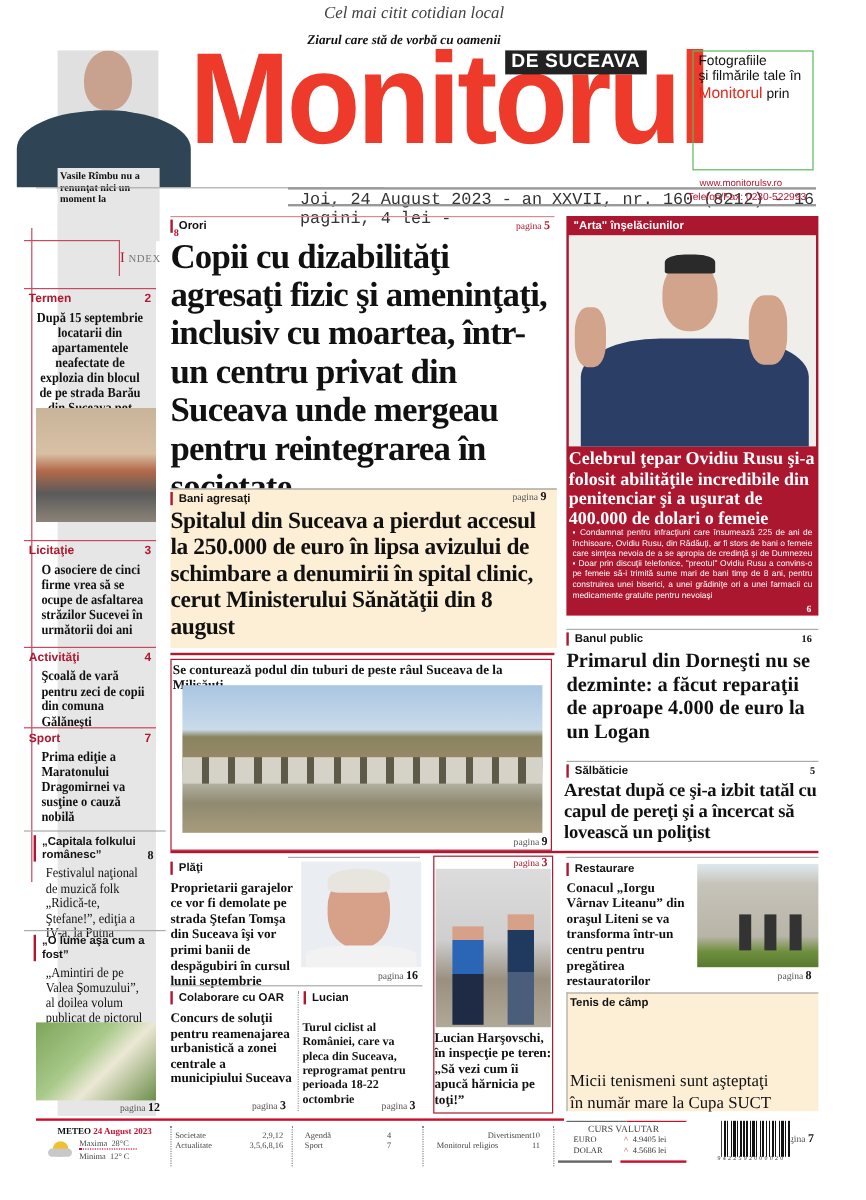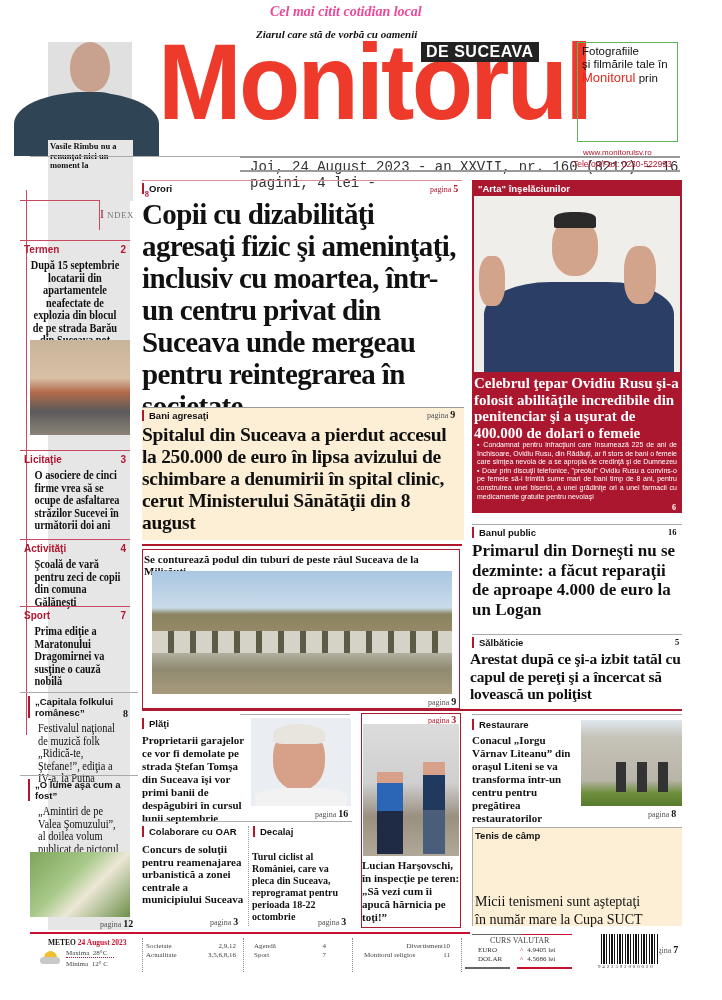--- a/index.html
+++ b/index.html
@@ -5,21 +5,21 @@
 *{box-sizing:border-box;margin:0;padding:0}
 body{width:722px;height:1000px;background:#fff;position:relative;overflow:hidden;font-family:"Liberation Serif",serif;color:#111}
 .abs{position:absolute}
 .sans{font-family:"Liberation Sans",sans-serif}
 .kicker{font-family:"Liberation Sans",sans-serif;font-weight:bold;font-size:9.5px;color:#111;padding-left:5px;border-left:2px solid #b01830;line-height:11px}
 .pg{font-family:"Liberation Serif",serif;font-size:8px;color:#555}
 .pg b{color:#111;font-size:10px}
 .center{text-align:left}
 .photo{background:#8a8a8a;overflow:hidden}
 
-#tagline{left:270px;top:4px;font-size:14px;color:#ec4899;font-style:italic;font-weight:bold;font-family:"Liberation Serif",serif}
+#tagline{left:270px;top:4px;font-size:14px;color:#404040;font-style:italic;font-weight:normal;font-family:"Liberation Serif",serif}
 #subtag{left:256px;top:28px;font-size:11px;font-style:italic;font-weight:bold}
 #desuceava{left:421px;top:42px;background:#222;color:#fff;font-family:"Liberation Sans",sans-serif;font-weight:bold;font-size:16px;padding:1px 5px;letter-spacing:0.5px}
 #logo{left:158px;top:22px;font-family:"Liberation Sans",sans-serif;font-weight:bold;color:#ee3a2b;font-size:108px;letter-spacing:-3px;line-height:120px;transform:scaleX(0.93);transform-origin:left top}
 #wabox{left:577px;top:42px;width:100px;width:101px;height:100px;border:1px solid #5cb85c}
 #wabox .t{padding:2px 4px;font-family:"Liberation Sans",sans-serif;font-weight:normal;font-size:11.5px;line-height:13px}
 #wabox .g{position:absolute;left:0;top:51px;width:99px;height:48px;background:#3ead48;color:#fff;font-family:"Liberation Sans",sans-serif;font-weight:bold}
 #website{left:583px;top:148px;font-family:"Liberation Sans",sans-serif;font-size:8px;color:#b01830}
 #phone{left:573px;top:159px;font-family:"Liberation Sans",sans-serif;font-size:8.5px;color:#b01830}
 #dateline{left:250px;top:159px;font-family:Liberation Mono, monospace;font-size:14px;color:#333}
 .rule{height:2px;background:#999}
@@ -173,21 +173,21 @@
   <div style="position:absolute;left:22px;top:6px;width:52px;height:20px;border-radius:50% 50% 20% 20%;background:#e8e4de"></div>
   <div style="position:absolute;left:4px;top:70px;width:92px;height:20px;border-radius:40% 40% 0 0;background:#f2f2f2"></div>
 </div>
 <div class="abs pg" style="left:315px;top:808px"><span>pagina</span> <b>16</b></div>
 
 <div class="abs" style="left:142px;top:821px;width:210px;height:1px;background:#aaa"></div>
 <div class="abs kicker" style="left:142px;top:826px">Colaborare cu OAR</div>
 <div class="abs center" style="left:142px;top:843px;width:105px;font-size:11px;line-height:12.5px;font-weight:bold">Concurs de soluţii pentru reamenajarea urbanistică a zonei centrale a municipiului Suceava</div>
 <div class="abs pg" style="left:210px;top:916px"><span>pagina</span> <b>3</b></div>
 <div class="abs" style="left:248px;top:826px;width:0;height:100px;border-left:1px dotted #999"></div>
-<div class="abs kicker" style="left:253px;top:826px">Decalaj</div>
+<div class="abs kicker" style="left:253px;top:826px">Lucian</div>
 <div class="abs center" style="left:252px;top:851px;width:100px;font-size:10px;line-height:12px;font-weight:bold">Turul ciclist al României, care va pleca din Suceava, reprogramat pentru perioada 18-22 octombrie</div>
 <div class="abs pg" style="left:318px;top:916px"><span>pagina</span> <b>3</b></div>
 
 <div class="abs" style="left:361px;top:713px;width:100px;height:215px;border:1.5px solid #b01830"></div>
 <div class="abs pg" style="left:428px;top:714px;color:#b01830"><span>pagina</span> <b style="color:#b01830">3</b></div>
 <div class="abs photo" style="left:363px;top:724px;width:96px;height:132px;background:linear-gradient(180deg,#dcdcdc 0%,#cfcfcf 45%,#9a9080 70%,#b0a898 100%)">
   <div style="position:absolute;left:14px;top:48px;width:26px;height:82px;background:linear-gradient(180deg,#d7a088 0 14%,#2b66b6 14% 48%,#1f2b44 48%)"></div>
   <div style="position:absolute;left:60px;top:38px;width:22px;height:92px;background:linear-gradient(180deg,#d7a088 0 14%,#20395e 14% 52%,#4a5e7c 52%)"></div>
 </div>
 <div class="abs center" style="left:362px;top:859px;width:98px;font-size:11px;line-height:13px;font-weight:bold">Lucian Harşovschi, în inspecţie pe teren: „Să vezi cum îi apucă hărnicia pe toţi!”</div>

